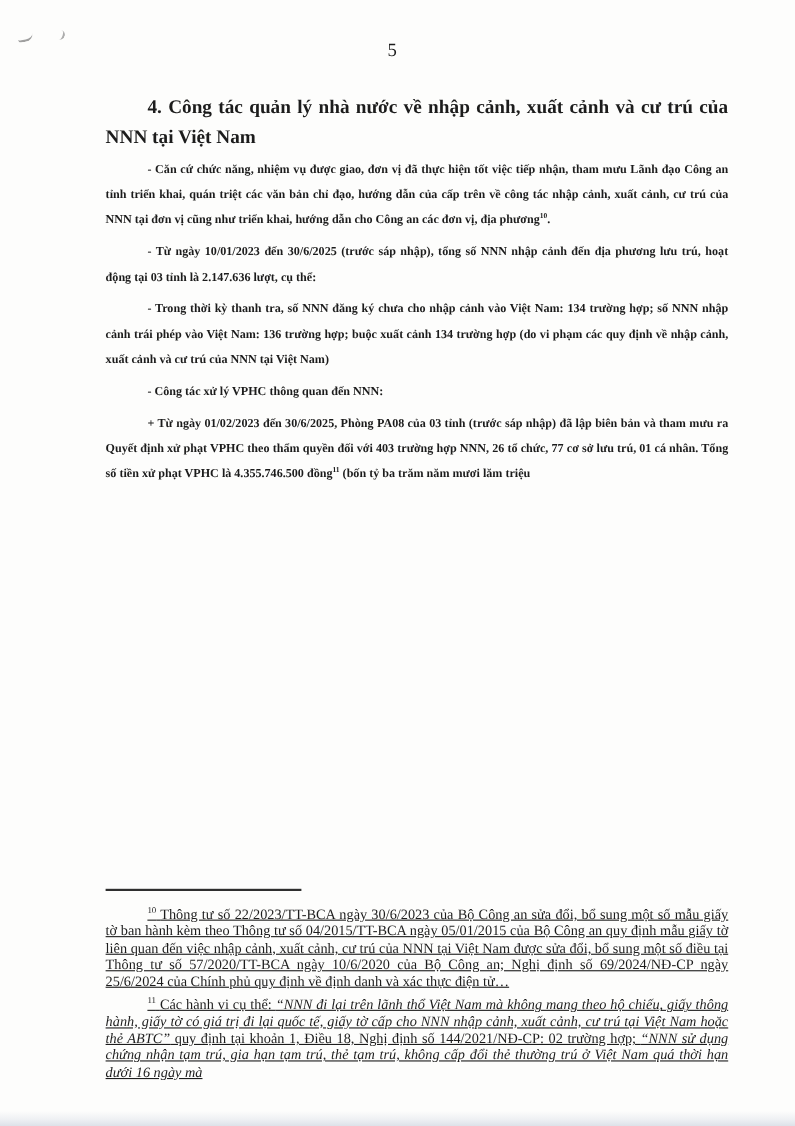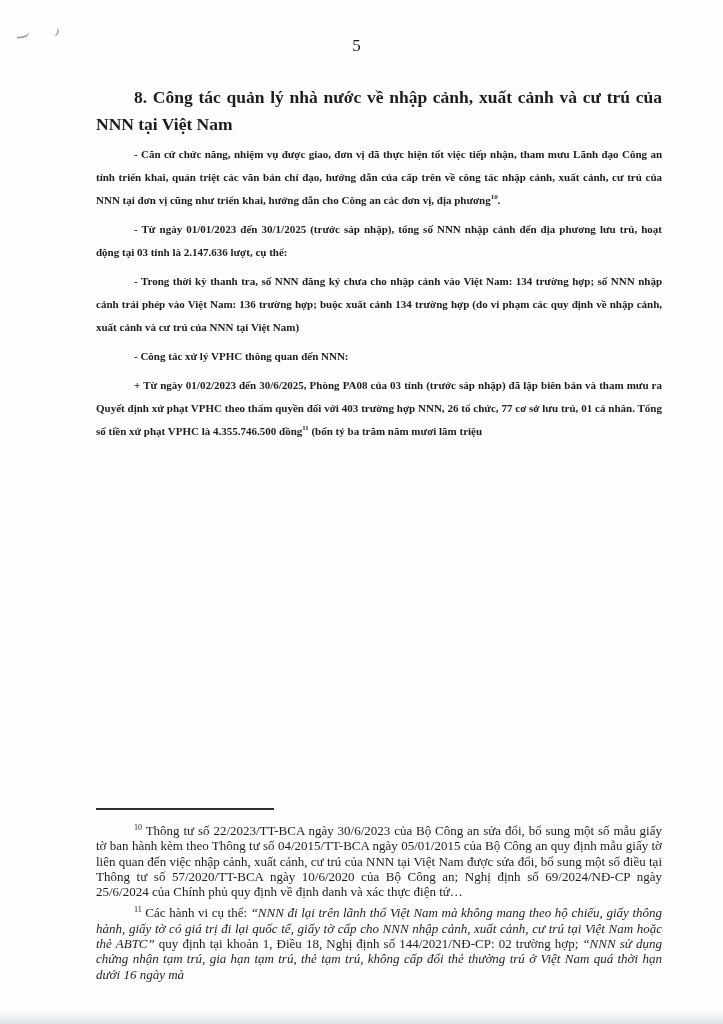--- a/index.html
+++ b/index.html
@@ -75,20 +75,21 @@
   .footnotes {
     position: absolute;
     top: 823px; left: 96px; right: 61px;
   }
   .footnotes p.fn {
     margin: 0 0 6px 0;
     font-size: 13px;
     line-height: 15.3px;
     text-indent: 38px;
     text-align: justify;
+    text-decoration: underline;
   }
   .footnotes i { font-style: italic; }
 
   .scan-band {
     position: absolute;
     left: 0; right: 0; bottom: 0; height: 14px;
     background: linear-gradient(180deg,
       rgba(212,217,228,0) 0%,
       rgba(204,210,223,0.30) 55%,
       rgba(193,200,215,0.55) 100%);
@@ -98,24 +99,24 @@
 <body>
 
 <div class="page">
 
   <span class="pen-mark-1"></span>
   <span class="pen-mark-2"></span>
 
   <div class="page-number">5</div>
 
   <div class="body-block">
-    <h2 class="heading">8. Công tác quản lý nhà nước về nhập cảnh, xuất cảnh và cư trú của NNN tại Việt Nam</h2>
+    <h2 class="heading">4. Công tác quản lý nhà nước về nhập cảnh, xuất cảnh và cư trú của NNN tại Việt Nam</h2>
     <div id="paras">
         <p class="para"><span>- Căn cứ chức năng, nhiệm vụ được giao, đơn vị đã thực hiện tốt việc tiếp nhận, tham mưu Lãnh đạo Công an tỉnh triển khai, quán triệt các văn bản chỉ đạo, hướng dẫn của cấp trên về công tác nhập cảnh, xuất cảnh, cư trú của NNN tại đơn vị cũng như triển khai, hướng dẫn cho Công an các đơn vị, địa phương</span><sup>10</sup><span>.</span></p>
-        <p class="para"><span>- Từ ngày 01/01/2023 đến 30/1/2025 (trước sáp nhập), tổng số NNN nhập cảnh đến địa phương lưu trú, hoạt động tại 03 tỉnh là 2.147.636 lượt, cụ thể:</span></p>
+        <p class="para"><span>- Từ ngày 10/01/2023 đến 30/6/2025 (trước sáp nhập), tổng số NNN nhập cảnh đến địa phương lưu trú, hoạt động tại 03 tỉnh là 2.147.636 lượt, cụ thể:</span></p>
         <p class="para"><span>- Trong thời kỳ thanh tra, số NNN đăng ký chưa cho nhập cảnh vào Việt Nam: 134 trường hợp; số NNN nhập cảnh trái phép vào Việt Nam: 136 trường hợp; buộc xuất cảnh 134 trường hợp (do vi phạm các quy định về nhập cảnh, xuất cảnh và cư trú của NNN tại Việt Nam)</span></p>
         <p class="para"><span>- Công tác xử lý VPHC thông quan đến NNN:</span></p>
         <p class="para"><span>+ Từ ngày 01/02/2023 đến 30/6/2025, Phòng PA08 của 03 tỉnh (trước sáp nhập) đã lập biên bản và tham mưu ra Quyết định xử phạt VPHC theo thẩm quyền đối với 403 trường hợp NNN, 26 tổ chức, 77 cơ sở lưu trú, 01 cá nhân. Tổng số tiền xử phạt VPHC là 4.355.746.500 đồng</span><sup>11</sup><span> (bốn tỷ ba trăm năm mươi lăm triệu</span></p>
       </div>
   </div>
 
   <div class="fn-separator"></div>
 
   <div class="footnotes" id="fns">
       <p class="fn"><sup>10</sup> <span>Thông tư số 22/2023/TT-BCA ngày 30/6/2023 của Bộ Công an sửa đổi, bổ sung một số mẫu giấy tờ ban hành kèm theo Thông tư số 04/2015/TT-BCA ngày 05/01/2015 của Bộ Công an quy định mẫu giấy tờ liên quan đến việc nhập cảnh, xuất cảnh, cư trú của NNN tại Việt Nam được sửa đổi, bổ sung một số điều tại Thông tư số 57/2020/TT-BCA ngày 10/6/2020 của Bộ Công an; Nghị định số 69/2024/NĐ-CP ngày 25/6/2024 của Chính phủ quy định về định danh và xác thực điện tử…</span></p>

